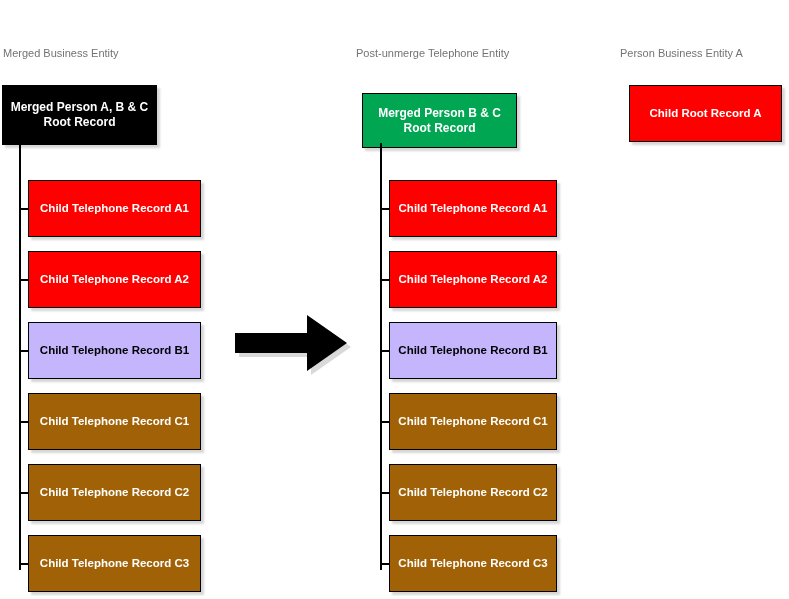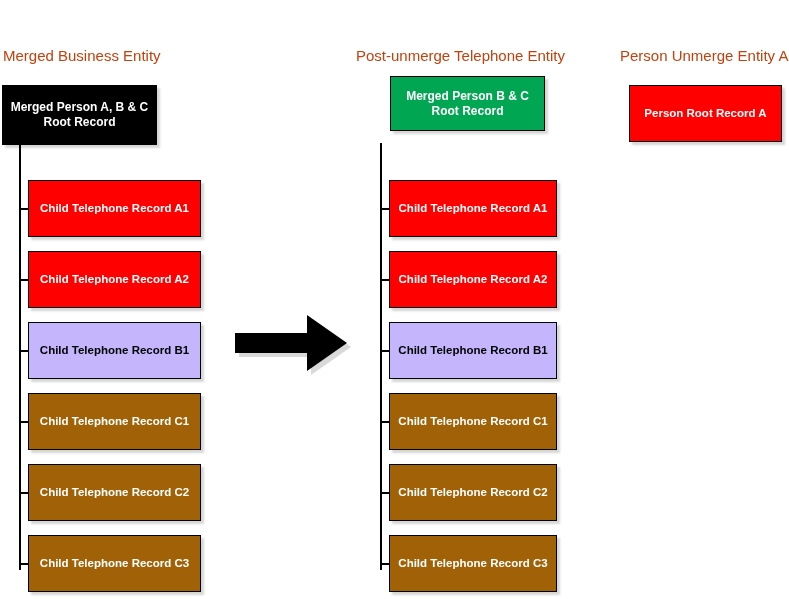--- a/index.html
+++ b/index.html
@@ -28,23 +28,23 @@
     text-align: center;
     font-size: 17px;
     font-weight: bold;
     color: #000000;
     letter-spacing: -0.1px;
   }
 
   
   .col-header {
     position: absolute;
-    font-size: 15px;
+    font-size: 11px;
     font-weight: normal;
-    color: #c2410c;
+    color: #737373;
     white-space: nowrap;
     top: 47px;
   }
   .col-header.h1 { left: 3px; text-align: left; }
   .col-header.h2 { left: 356px; text-align: left; }
   .col-header.h3 { left: 620px; text-align: left; }
 
   
   .trunk {
     position: absolute;
@@ -98,21 +98,21 @@
   .arrow-wrap svg { display: block; }
 </style>
 </head>
 <body>
 
 <div id="canvas">
 
 
   <div class="col-header h1">Merged Business Entity</div>
   <div class="col-header h2">Post-unmerge Telephone Entity</div>
-  <div class="col-header h3">Person Unmerge Entity A</div>
+  <div class="col-header h3">Person Business Entity A</div>
 
   <div class="record-box root c-black" style="left:2px; top:85px; width:155px; height:60px;">
     <span class="box-label">Merged Person A, B &amp; C
 Root Record</span>
   </div>
 
   <div class="trunk" style="left:19px; top:145px; height:425px;"></div>
 
   <div class="stub" style="left:19px; top:208px; width:10px;"></div>
   <div class="stub" style="left:19px; top:279px; width:10px;"></div>
@@ -140,21 +140,21 @@
     <span class="box-label">Child Telephone Record C3</span>
   </div>
 
   <div class="arrow-wrap">
     <svg width="120" height="64" viewBox="0 0 120 64" xmlns="http://www.w3.org/2000/svg">
       <polygon points="4,22 76,22 76,4 116,32 76,60 76,42 4,42" fill="#d9d9d9" transform="translate(4,4)"></polygon>
       <polygon points="4,22 76,22 76,4 116,32 76,60 76,42 4,42" fill="#000000"></polygon>
     </svg>
   </div>
 
-  <div class="record-box root c-green" style="left:362px; top:76px; width:155px; height:55px;margin-left:28px;">
+  <div class="record-box root c-green" style="left:362px; top:93px; width:155px; height:55px;">
     <span class="box-label">Merged Person B &amp; C
 Root Record</span>
   </div>
 
   <div class="trunk" style="left:380px; top:143px; height:427px;"></div>
 
   <div class="stub" style="left:380px; top:208px; width:10px;"></div>
   <div class="stub" style="left:380px; top:279px; width:10px;"></div>
   <div class="stub" style="left:380px; top:350px; width:10px;"></div>
   <div class="stub" style="left:380px; top:421px; width:10px;"></div>
@@ -174,16 +174,16 @@
     <span class="box-label">Child Telephone Record C1</span>
   </div>
   <div class="record-box c-blue" style="left:389px; top:464px; width:168px; height:57px;">
     <span class="box-label">Child Telephone Record C2</span>
   </div>
   <div class="record-box c-blue" style="left:389px; top:535px; width:168px; height:57px;">
     <span class="box-label">Child Telephone Record C3</span>
   </div>
 
   <div class="record-box c-red" style="left:629px; top:85px; width:153px; height:57px;">
-    <span class="box-label">Person Root Record A</span>
+    <span class="box-label">Child Root Record A</span>
   </div>
 
 </div>
 
 </body></html>

